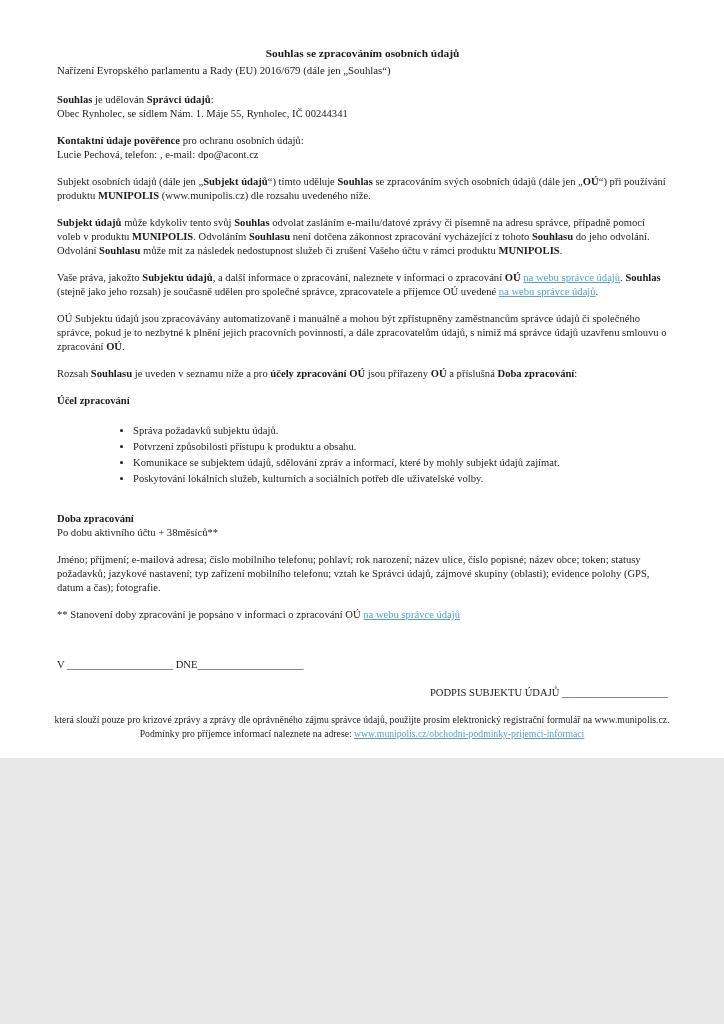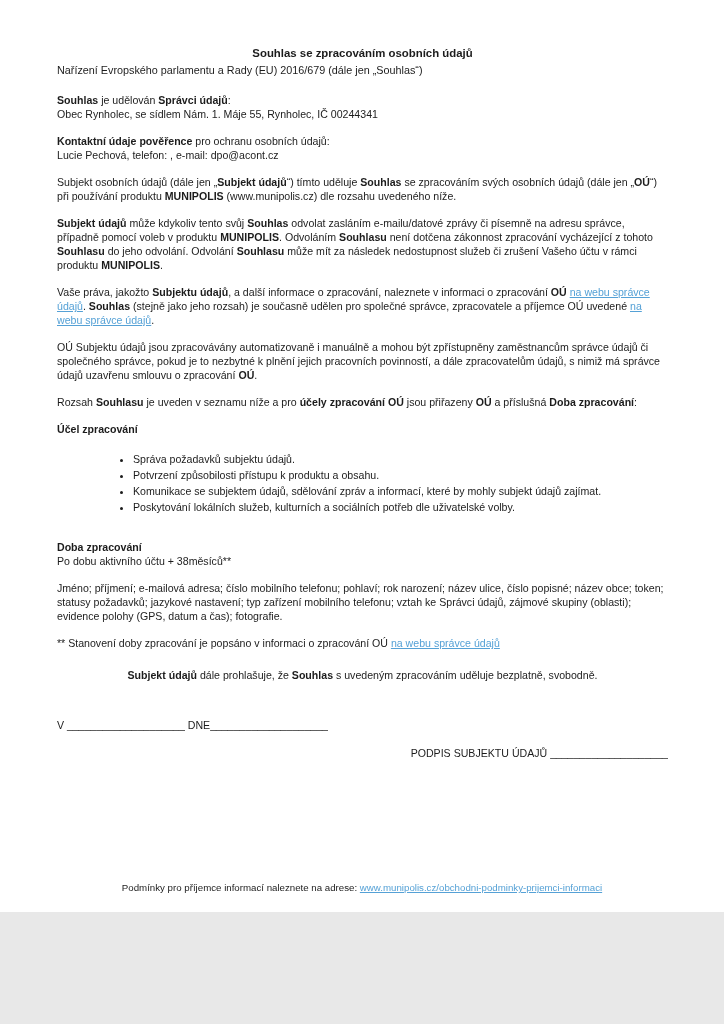--- a/index.html
+++ b/index.html
@@ -1,20 +1,20 @@
 <!DOCTYPE html>
 <html><head>
 <meta charset="utf-8">
 <style>
   html,body { margin:0; padding:0; background:#e8e8e8; }
   .page {
     position:relative;
-    width:724px; height:912px;
+    width:724px; height:758px;
     background:#ffffff;
-    font-family:Liberation Sans, sans-serif;
+    font-family:Liberation Serif, serif;
     color:#1c1c1c;
     overflow:hidden;
     margin:0 auto;
   }
   .content {
     position:absolute;
     left:57px; right:56px; top:46px;
     font-size:10.6px;
     line-height:14px;
   }
@@ -85,24 +85,24 @@
       <li>Poskytování lokálních služeb, kulturních a sociálních potřeb dle uživatelské volby.</li>
     </ul>
 
     <p class="heading">Doba zpracování</p>
     <p class="para">Po dobu aktivního účtu + 38měsíců**</p>
 
     <p class="para">Jméno; příjmení; e-mailová adresa; číslo mobilního telefonu; pohlaví; rok narození; název ulice, číslo popisné; název obce; token; statusy požadavků; jazykové nastavení; typ zařízení mobilního telefonu; vztah ke Správci údajů, zájmové skupiny (oblasti); evidence polohy (GPS, datum a čas); fotografie.</p>
 
     <p class="para">** Stanovení doby zpracování je popsáno v informaci o zpracování OÚ <a class="lnk">na webu správce údajů</a></p>
 
-    <p class="para declaration"><b>Subjekt údajů</b> dále prohlašuje, že <b>Souhlas</b> s uvedeným zpracováním uděluje bezplatně, svobodně.</p>
 
     <p class="para sig-place">V ____________________ DNE____________________</p>
 
     <p class="para sig-sign">PODPIS SUBJEKTU ÚDAJŮ ____________________</p>
 
   </div>
 
   <div class="footer">
+    <div>která slouží pouze pro krizové zprávy a zprávy dle oprávněného zájmu správce údajů, použijte prosím elektronický registrační formulář na www.munipolis.cz.</div>
     <div>Podmínky pro příjemce informací naleznete na adrese: <a class="lnk">www.munipolis.cz/obchodni-podminky-prijemci-informaci</a></div>
   </div>
 </div>
 
 </body></html>

